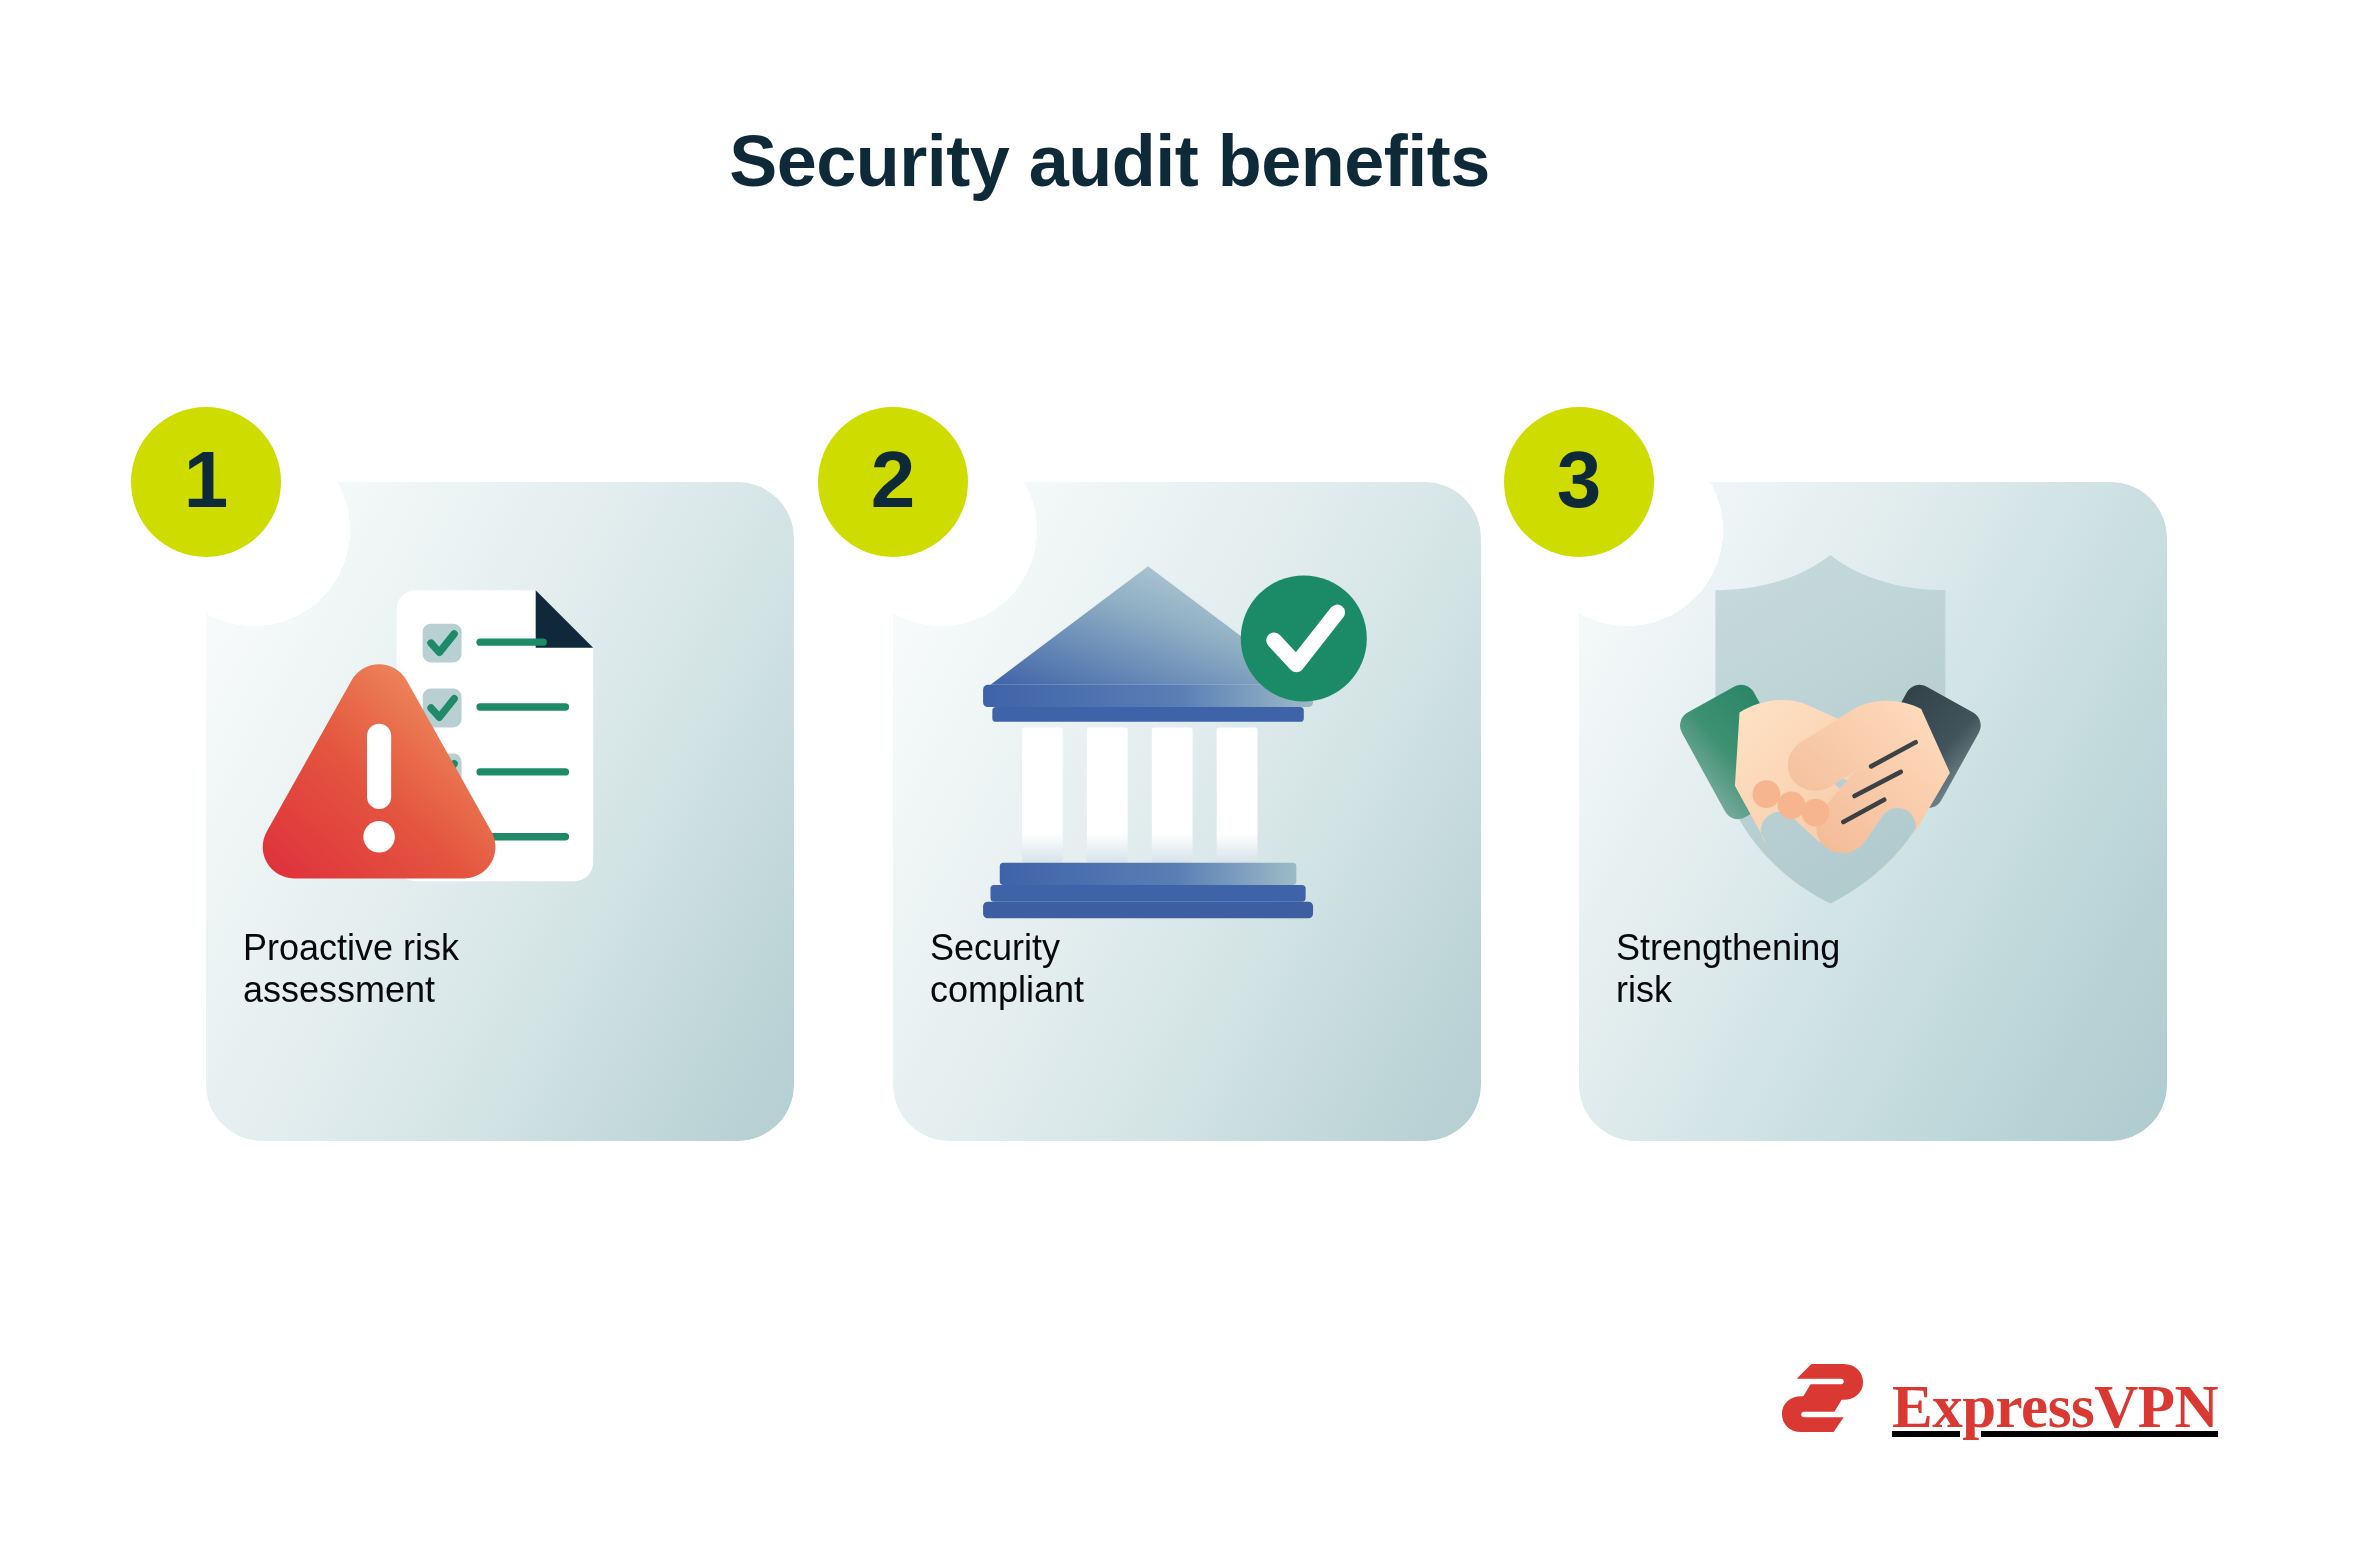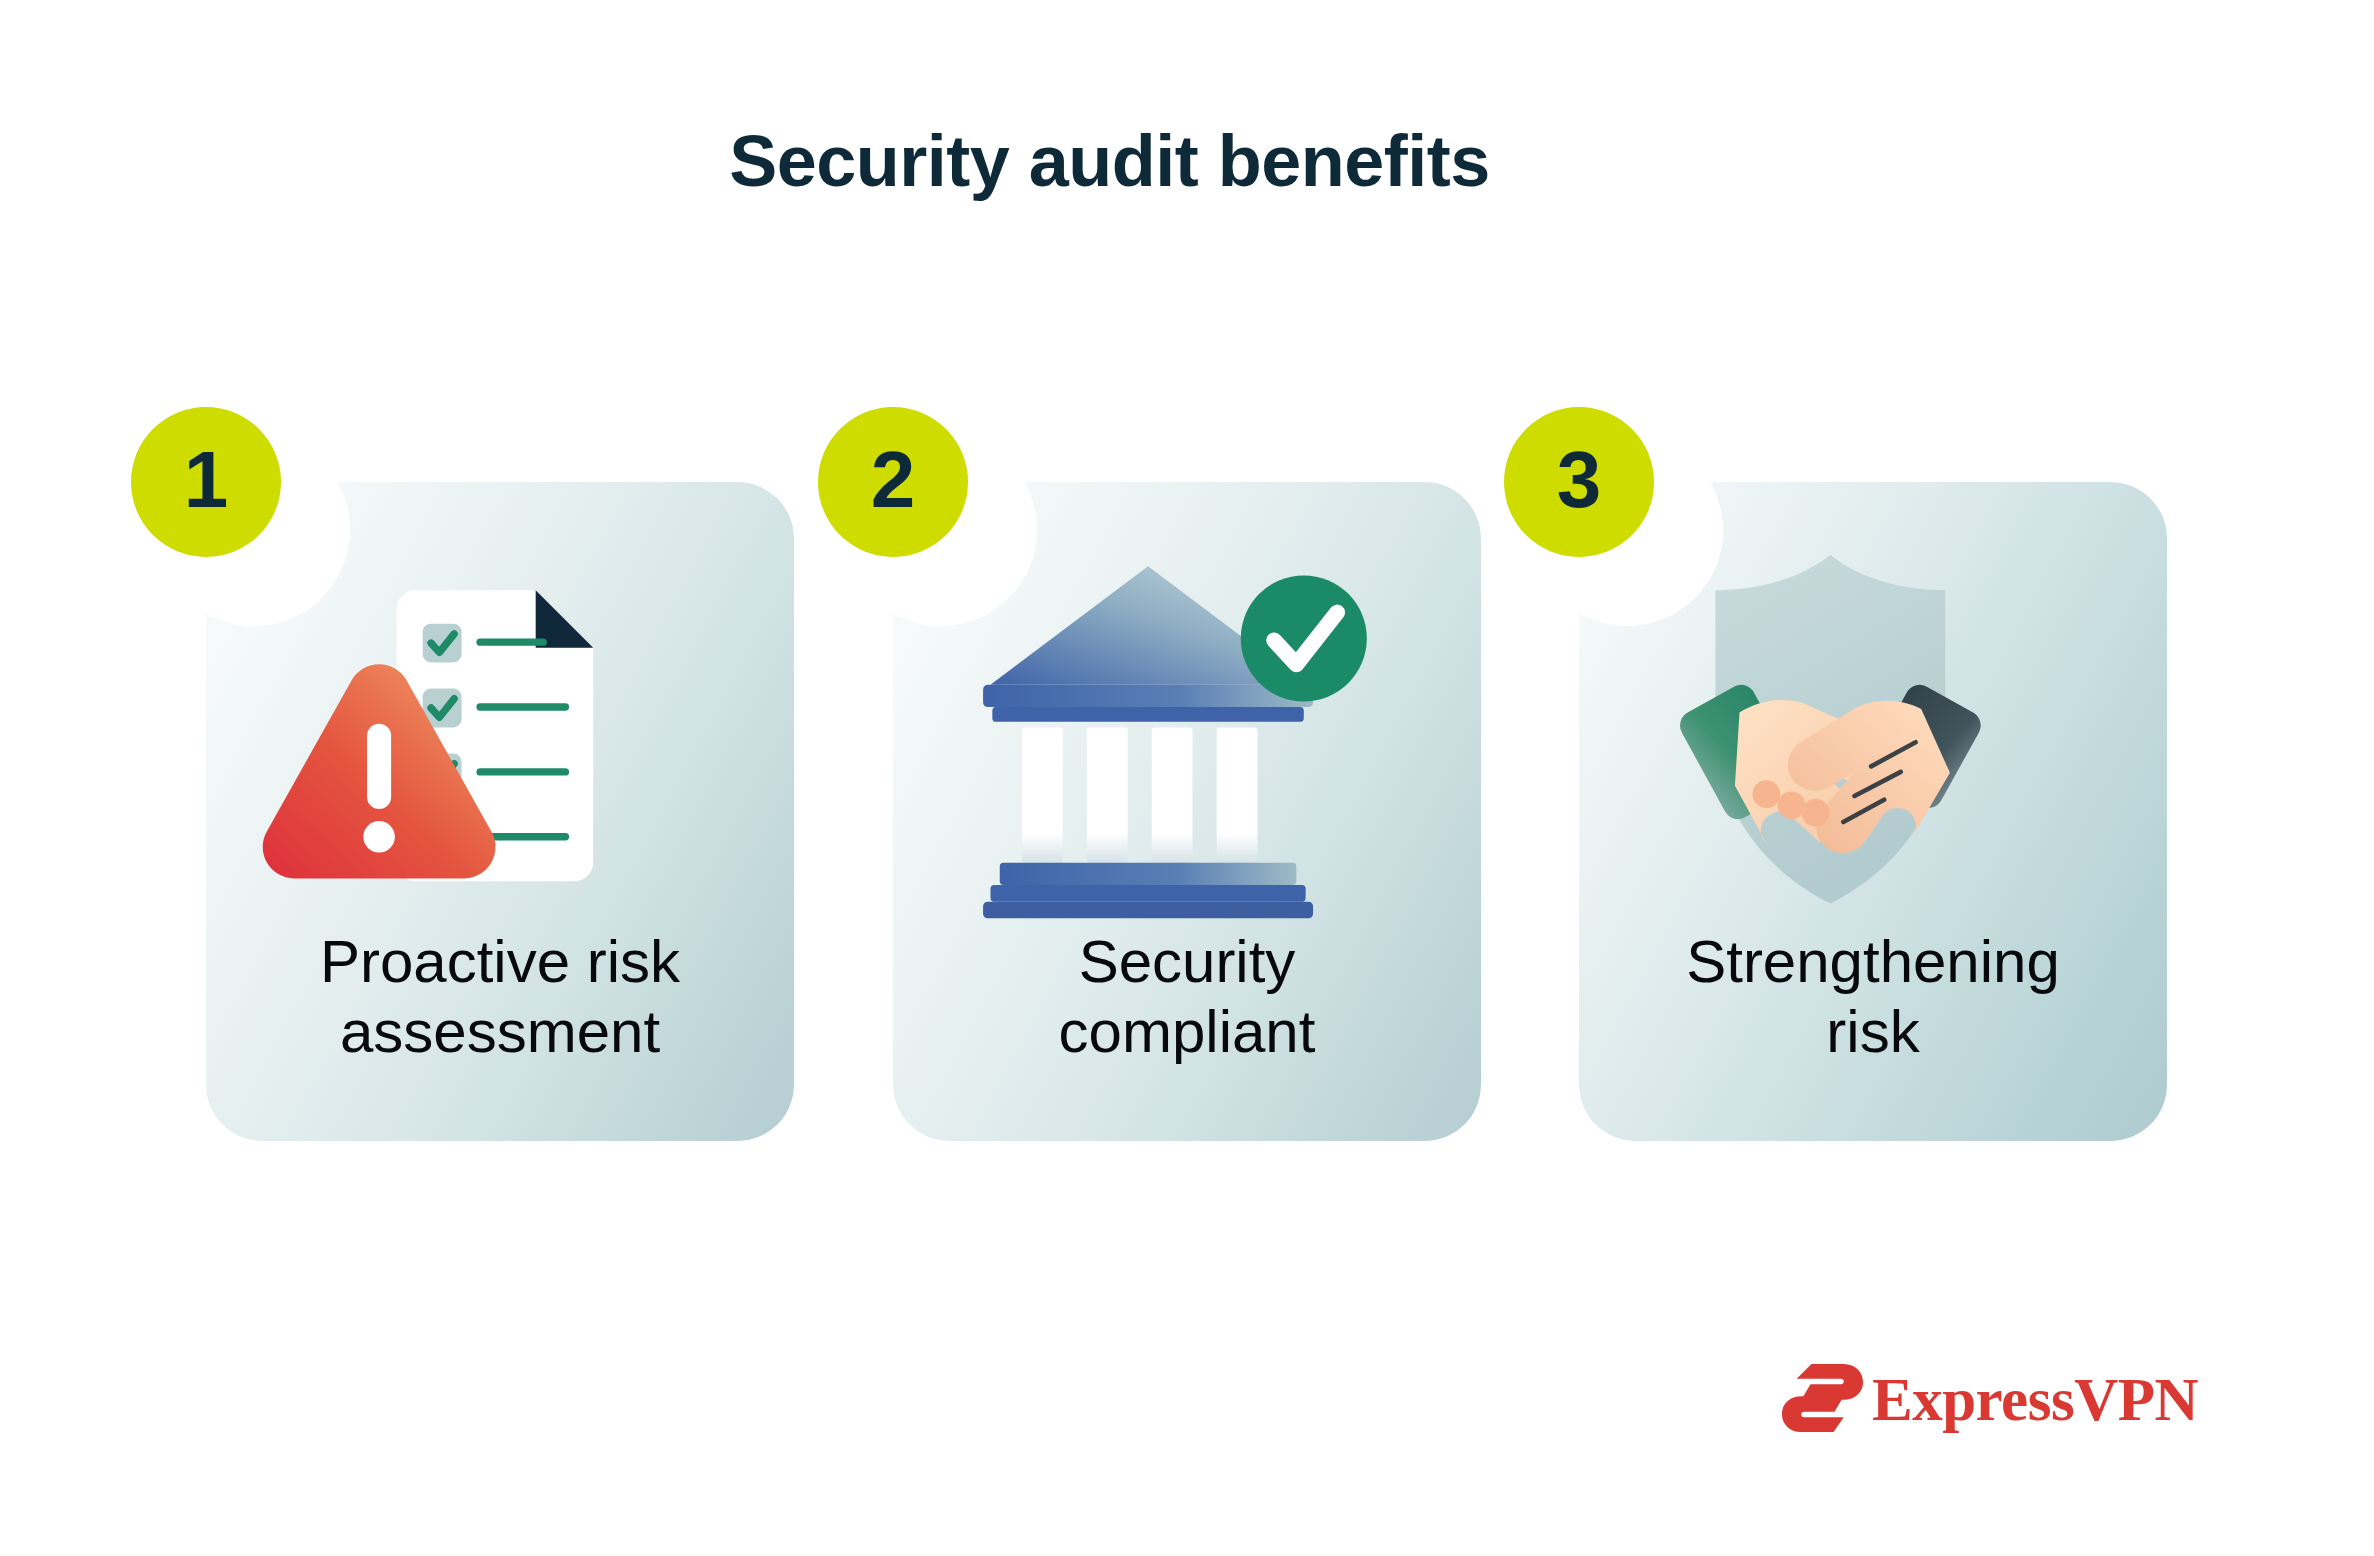--- a/index.html
+++ b/index.html
@@ -112,36 +112,37 @@
     height: 399px;
   }
   .art svg { display: block; margin: 0 auto; }
 
   
   .card-label {
     position: absolute;
     left: 37px;
     right: 37px;
     top: 445px;
-    text-align: center;
-    font-size: 60px;
+    text-align: left;
+    font-size: 36px;
     font-weight: 400;
     line-height: 1.16;
     color: #07090C;
     white-space: pre-line;
   }
 
   
   .logo {
     position: absolute;
     left: 1781px;
     top: 1362px;
     display: flex;
-    align-items: center;
-    gap: 8px;
+    align-items: flex-end;
+    gap: 28px;
+    text-decoration: underline;
   }
   .logo-wordmark {
     font-family: "Liberation Serif", serif;
     font-size: 61px;
     font-weight: 700;
     color: #DA3832;
     letter-spacing: -0.5px;
     line-height: 1;
   }
 </style>

